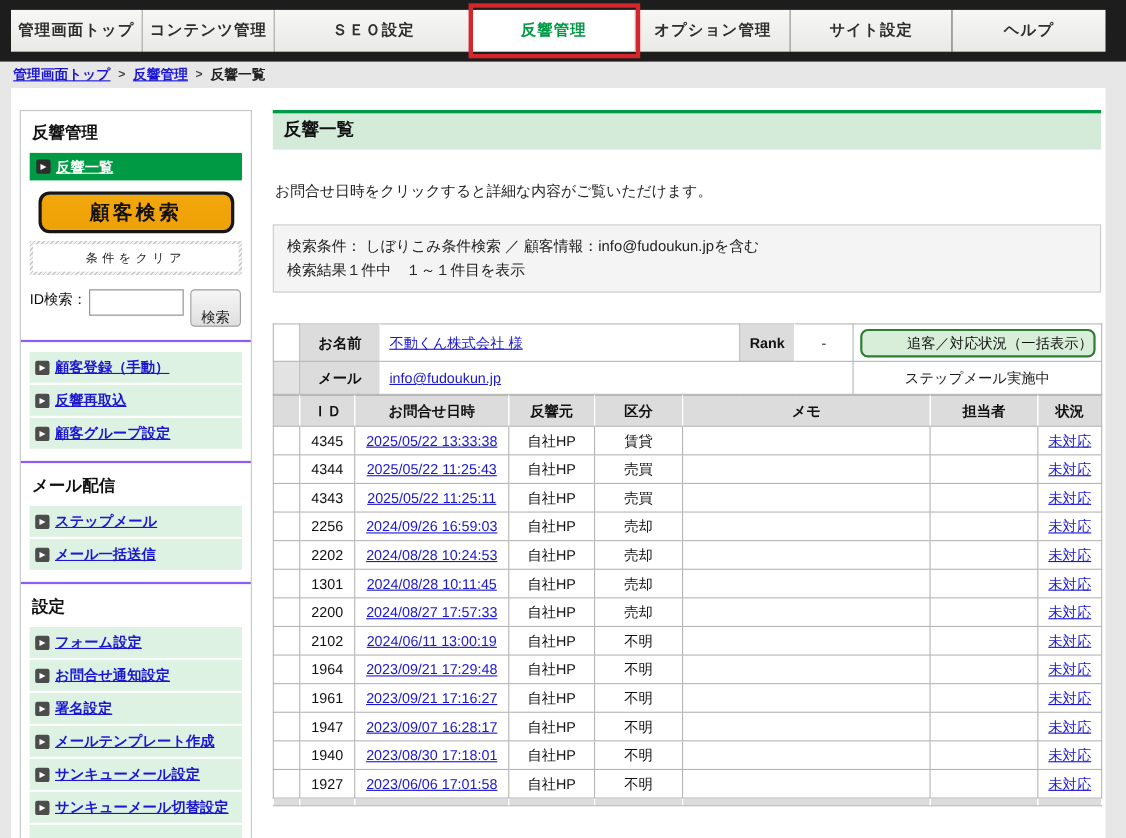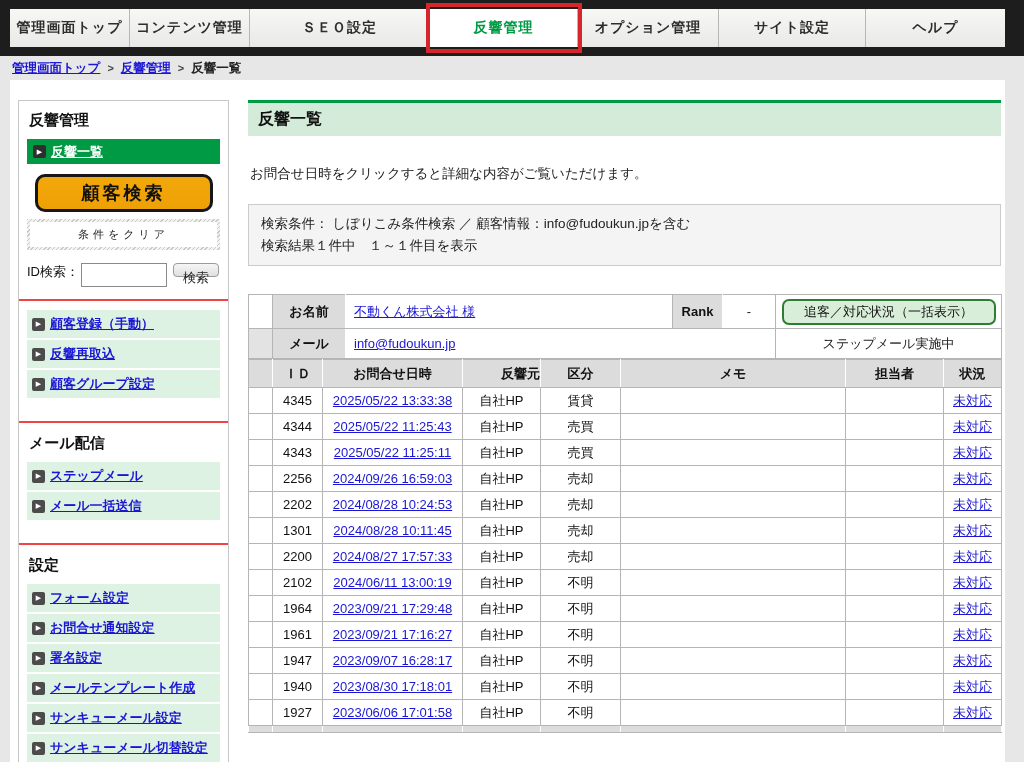--- a/index.html
+++ b/index.html
@@ -56,23 +56,23 @@
     border:3px solid #161616; border-radius:10px;
     font-size:18px; font-weight:bold; letter-spacing:3px; color:#111; cursor:pointer;
     font-family:inherit;
   }
   .clear-btn { display:block; width:100%; padding:3px; border:0; cursor:pointer; margin:0 0 4px;
     background:repeating-linear-gradient(135deg,#c9c9c9 0 1px,#f2f2f2 1px 3px); font-family:Liberation Serif, serif; }
   .clear-btn-inner { background:#fff; font-size:11px; letter-spacing:4px; padding:5px 0; color:#222; }
   .id-row { display:flex; align-items:flex-start; margin:13px 0 12px; }
   .id-label { font-size:13px; color:#111; }
   .id-input { width:86px; height:24px; border:1px solid #8a8a8a; margin:0 6px 0 2px; font-size:13px; padding:0 4px; }
-  .mini-btn { height:14px; padding:5px 9px; font-size:13px; background:linear-gradient(#f6f6f6,#dfdfdf);
+  .mini-btn { height:14px; padding:16px 9px; font-size:13px; background:linear-gradient(#f6f6f6,#dfdfdf);
     border:1px solid #9a9a9a; border-radius:4px; cursor:pointer; font-family:inherit; color:#222; }
-  .side-group { border-top:2px solid #ef4444; margin:12px -8px; padding:9px 8px 9px; }
+  .side-group { border-top:2px solid #8b5cf6; margin:0 -8px; padding:9px 8px 9px; }
   .group-title { font-size:15px; font-weight:bold; padding:2px 0 9px 2px; color:#111; }
   .side-item { background:#ddf2e3; min-height:28px; display:flex; align-items:center;
     padding-left:5px; margin-bottom:2px; cursor:pointer; }
   .side-item a { font-weight:bold; font-size:13px; }
   .side-spacer { background:#ddf2e3; height:18px; margin-bottom:3px; }
 
   
   .main { position:absolute; left:238px; top:20px; width:753px; }
   .page-title { height:36px; background:#d5ebd9; border-top:3px solid var(--accent,#00994a);
     font-size:16px; font-weight:bold; color:#111; line-height:32px; padding-left:10px; }
@@ -88,21 +88,21 @@
     border-left-color:#fff !important; border-right-color:#fff !important; }
   .hcell.first { border-left-color:#b5b5b5 !important; }
   .hcell.last  { border-right-color:#b5b5b5 !important; }
   .rowA td { height:34px; }
   .rowB td { height:30px; }
   .name-cell, .mail-cell { padding-left:8px; }
   .blank-gray { background:#e3e3e3; }
   .dash-cell, .center { text-align:center; }
   .fu-btn { display:block; width:214px; height:26px; margin:0 auto;
     background:#d9eed9; border:2px solid #2e7d32; border-radius:7px;
-    font-size:13px; color:#111; cursor:pointer; font-family:inherit; line-height:20px; }
+    font-size:13px; color:#111; cursor:pointer; font-family:inherit; line-height:20px;text-align:right; }
   .data-row td { height:26px; text-align:center; background:#fff; color:#111; }
   .strip td { height:7px; background:#dcdcdc; border-left-color:#fff; border-right-color:#fff; }
 </style>
 </head>
 <body>
 
 <div class="navbar">
   <div class="tabs" id="tabs">
   <div class="tab" style="width: 120px;">
         <span>管理画面トップ</span>
@@ -276,21 +276,21 @@
         <col style="width:80px">
           <col style="width:225px">
           <col style="width:98px">
           <col style="width:58px">
       </colgroup>
       <thead>
           <tr id="tbl-head">
             <td class="hcell first"></td>
             <td class="hcell" style="height: 28px;">ＩＤ</td>
             <td class="hcell" style="height: 28px;">お問合せ日時</td>
-            <td class="hcell" style="height: 28px; text-align: right;">反響元</td>
+            <td class="hcell" style="height: 28px;">反響元</td>
             <td class="hcell" style="height: 16px;">区分</td>
             <td class="hcell" style="height: 28px;">メモ</td>
             <td class="hcell" style="height: 28px;">担当者</td>
             <td class="hcell last" style="height: 28px;">状況</td>
           </tr>
         </thead>
       <tbody id="tbl-body">
   <tr class="data-row">
     <td></td>
     <td>4345</td>

